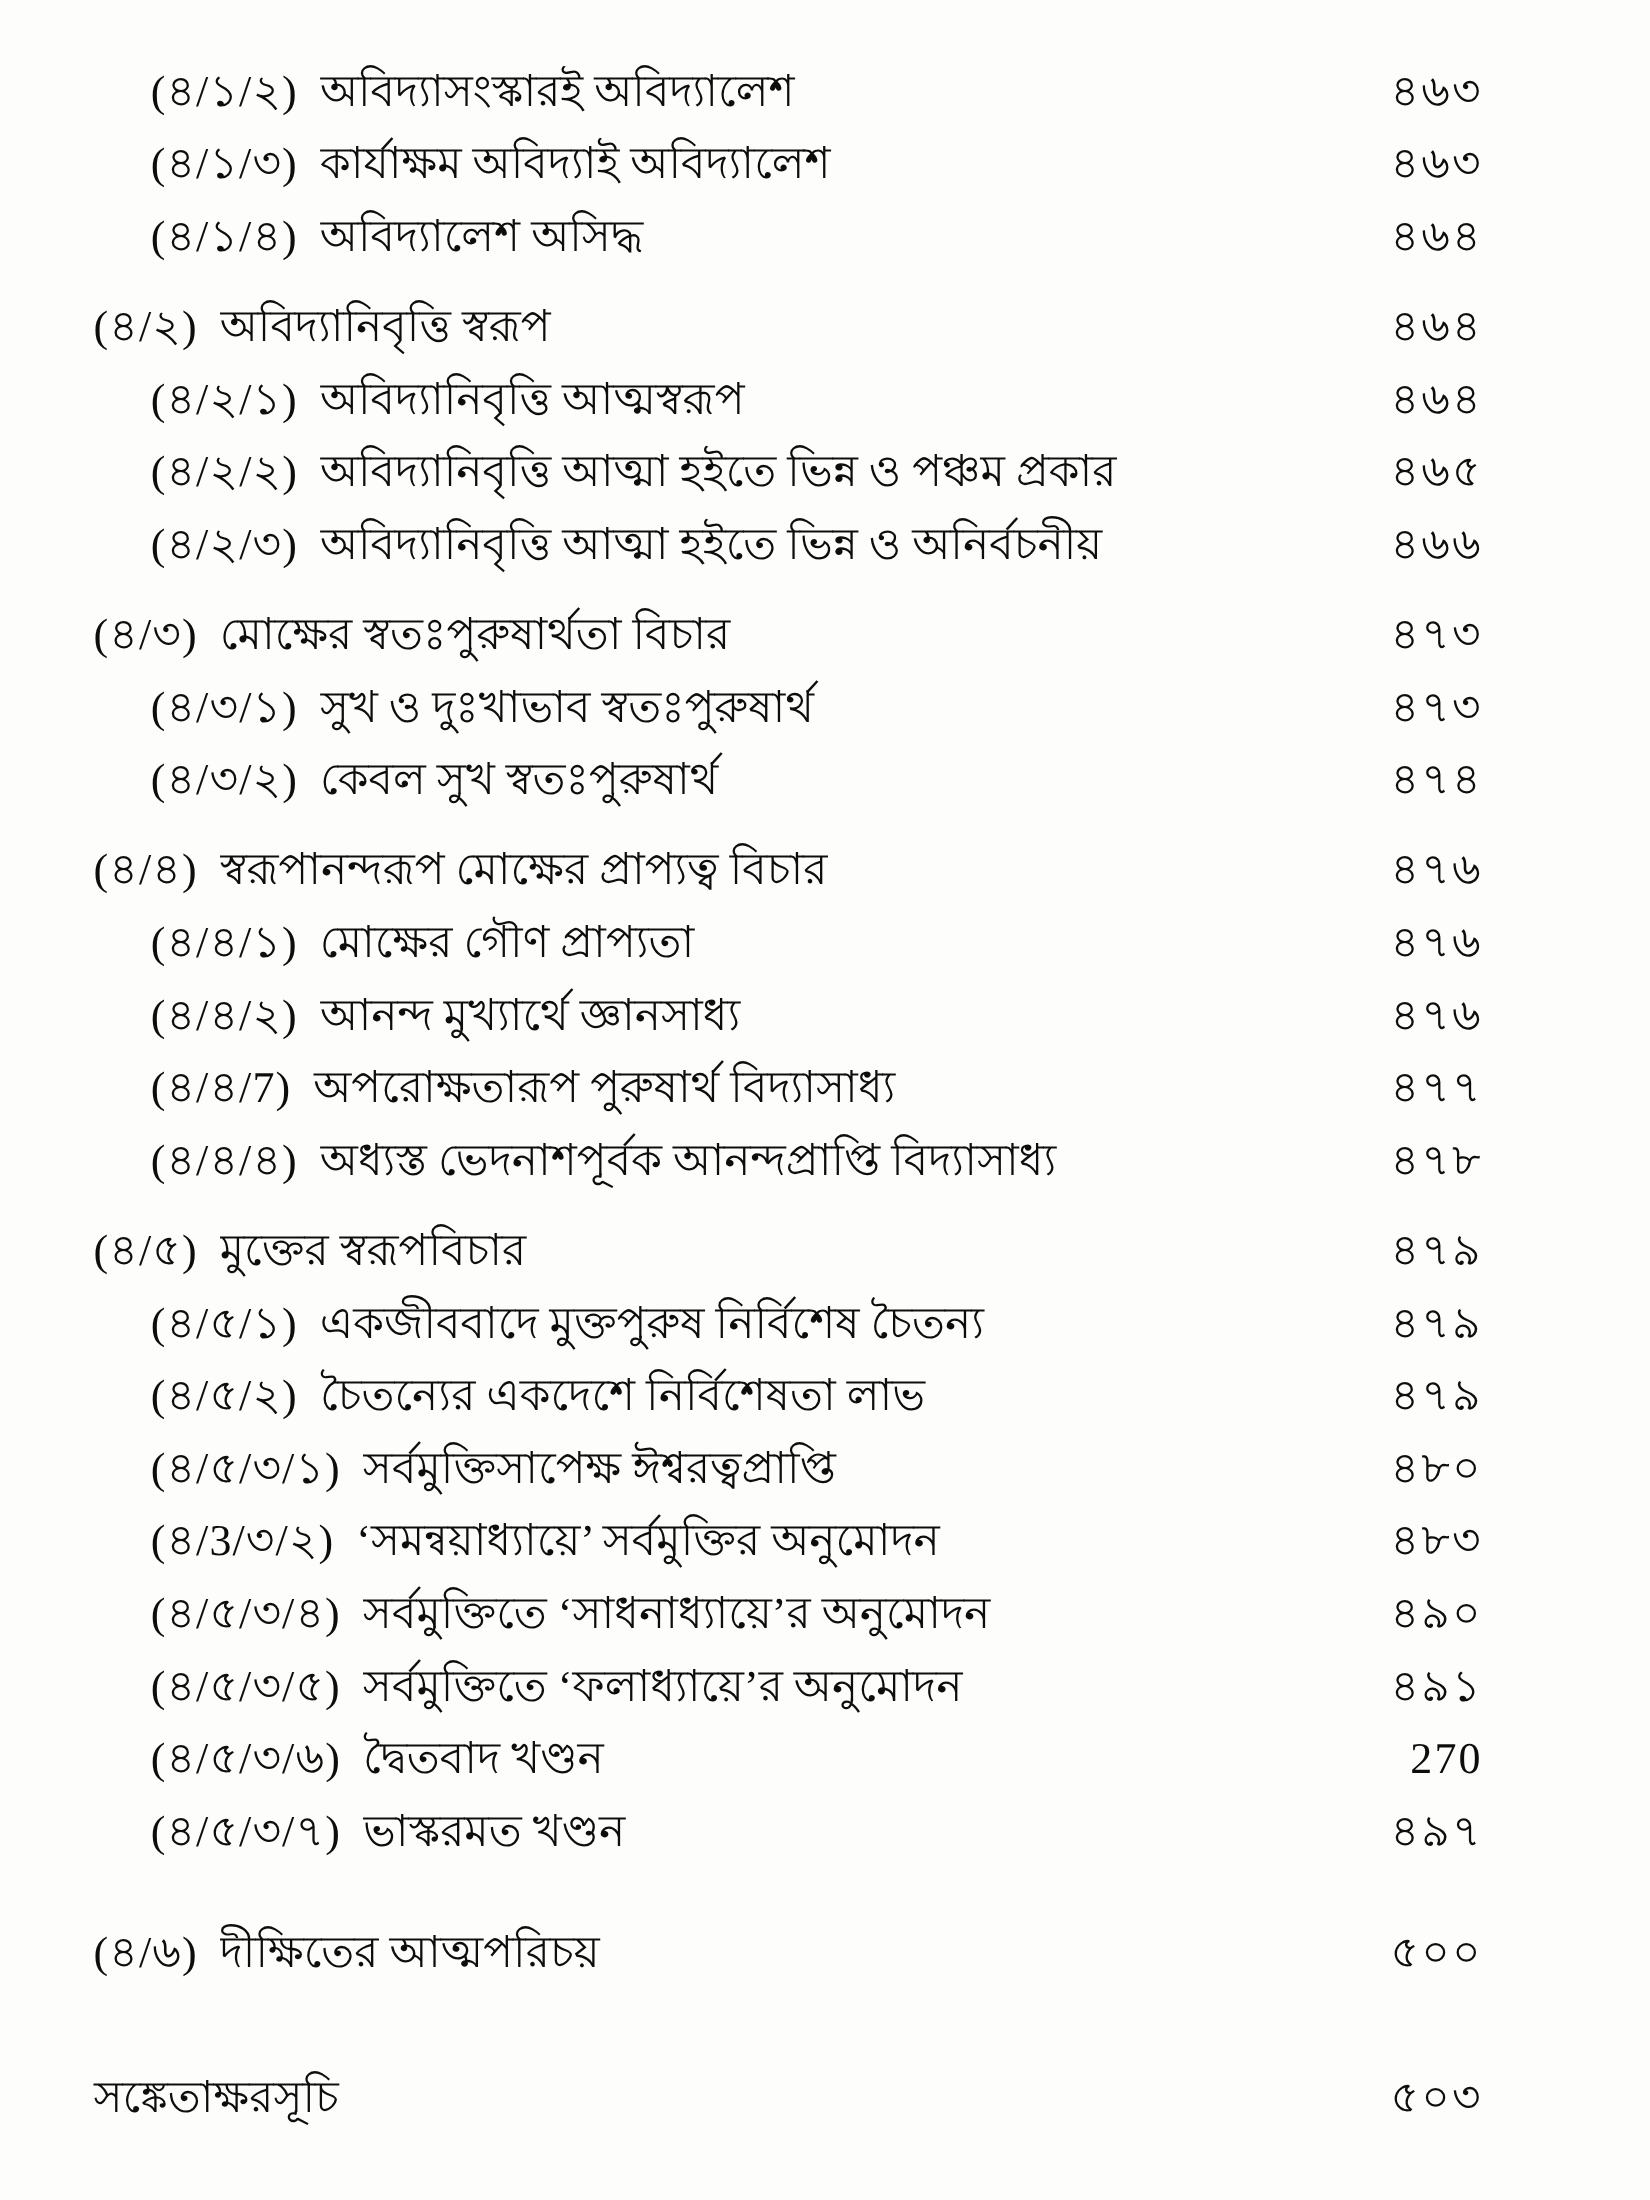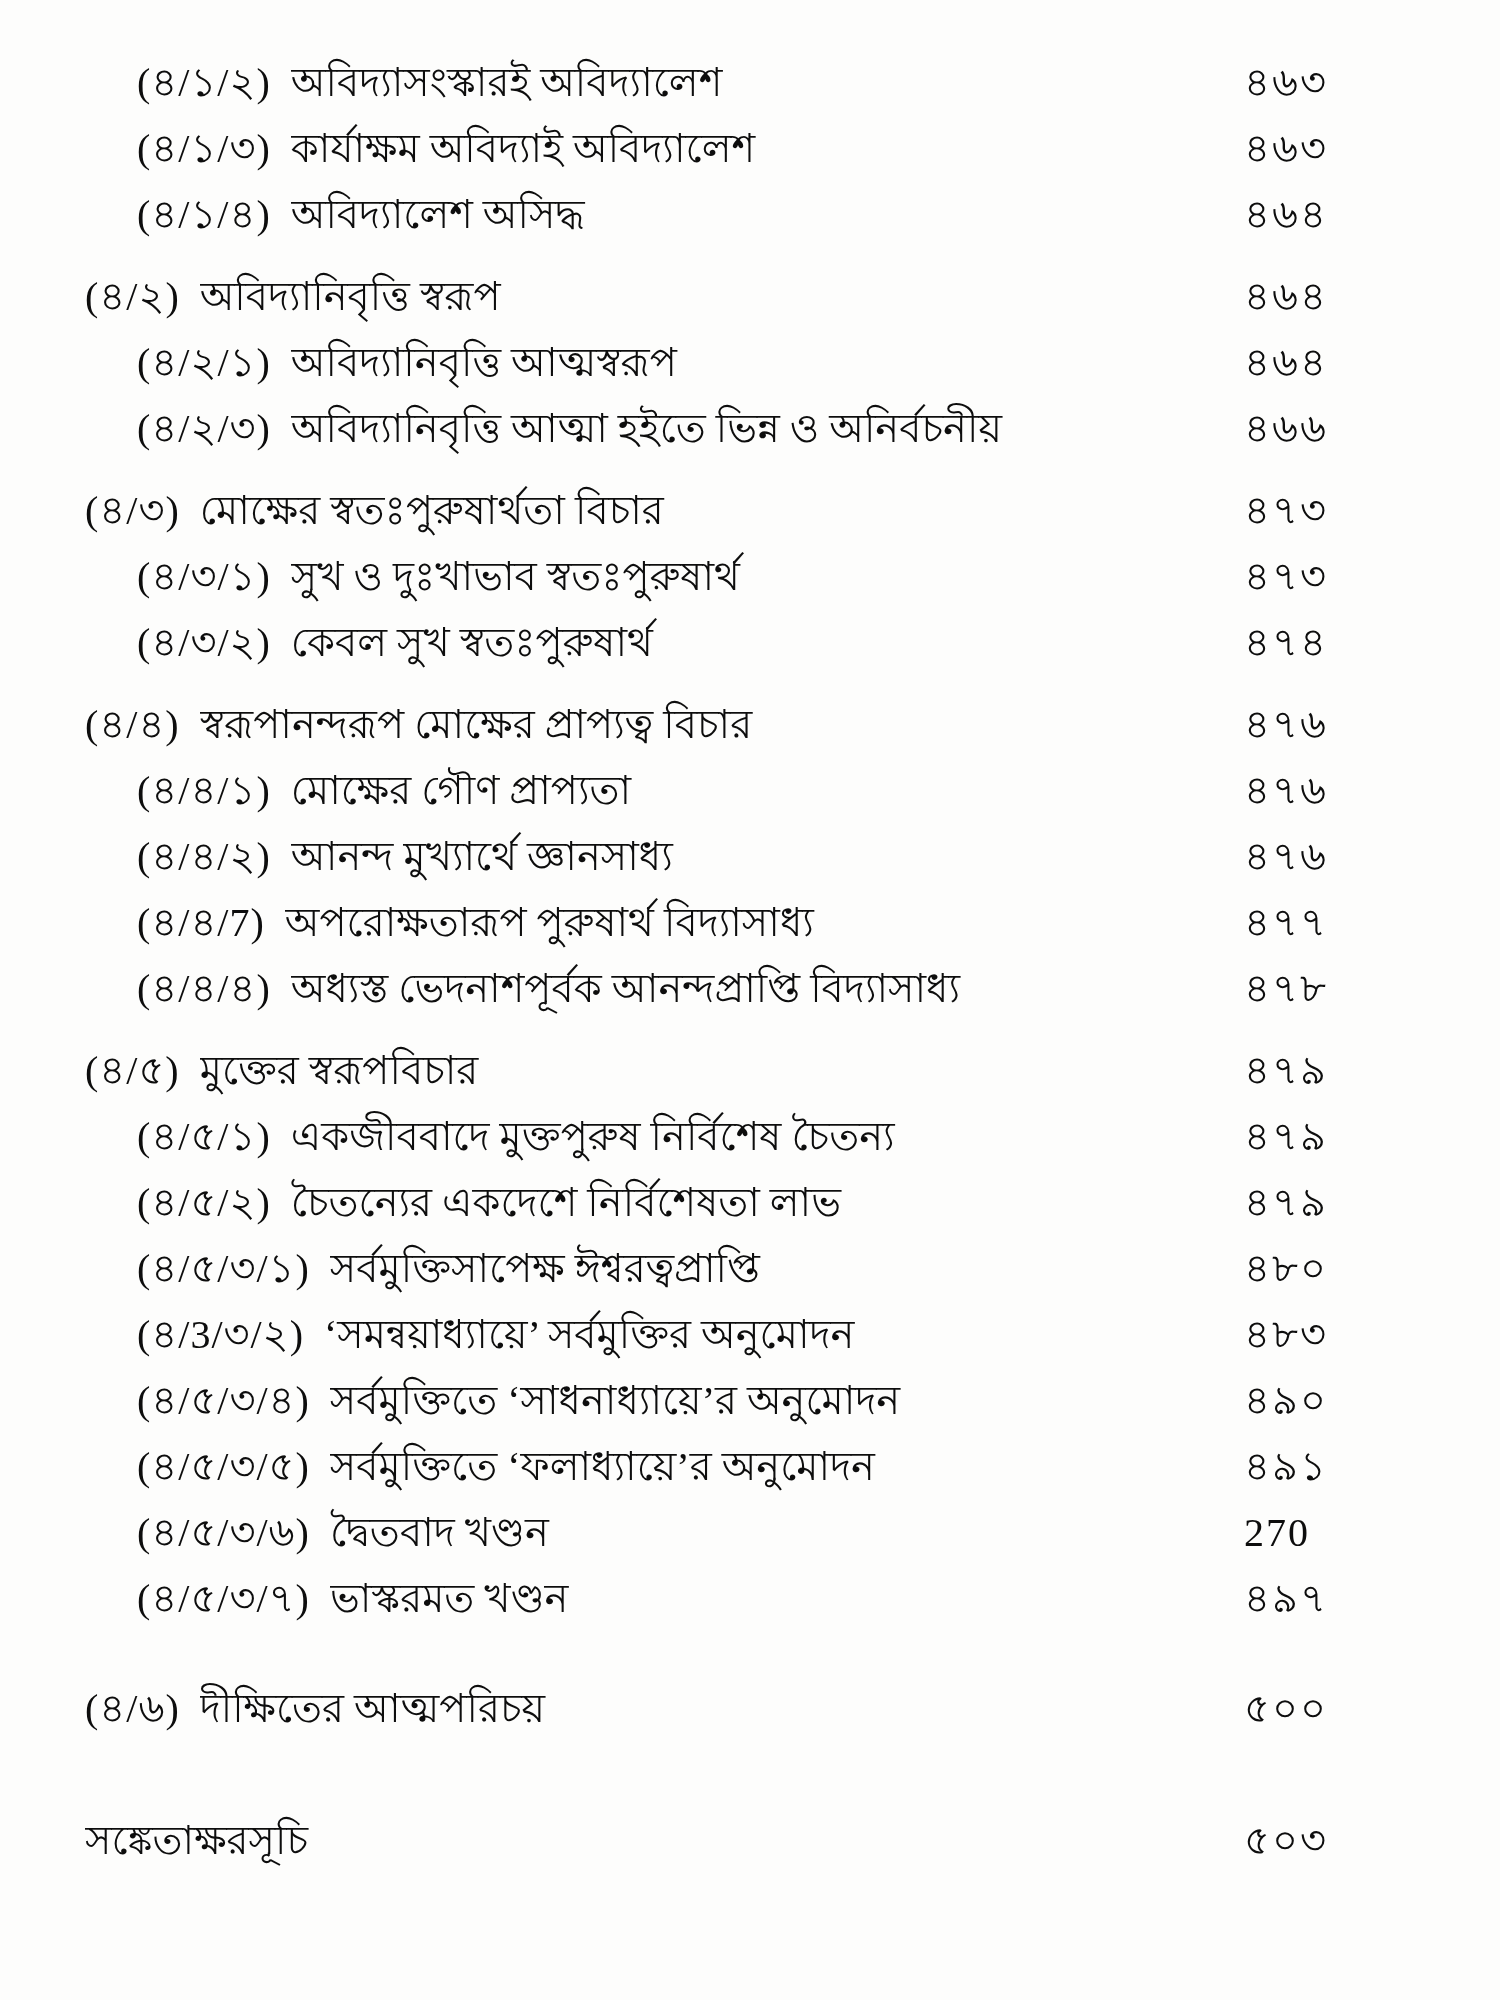--- a/index.html
+++ b/index.html
@@ -24,21 +24,21 @@
     font-size: 40px;
     line-height: 66px;
     white-space: nowrap;
   }
   .row .num { margin-right: 20px; letter-spacing: 1px; }
   .row .title { flex: 1 1 auto; overflow: hidden; }
   .row .page-num {
     flex: 0 0 auto;
     margin-left: 24px;
     min-width: 104px;
-    text-align: left;
+    text-align: right;
     letter-spacing: 2px;
   }
   .lvl3 .num, .lvl4 .num { margin-left: 52px; }
   .gap-section { margin-top: 16px; }
   .gap-big { margin-top: 44px; }
   .gap-footer { margin-top: 66px; }
 </style>
 </head>
 <body>
 
@@ -61,20 +61,25 @@
       </div>
       <div class="row lvl2 gap-section">
         <span class="num">(৪/২)</span>
         <span class="title">অবিদ্যানিবৃত্তি স্বরূপ</span>
         <span class="page-num">৪৬৪</span>
       </div>
       <div class="row lvl3">
         <span class="num">(৪/২/১)</span>
         <span class="title">অবিদ্যানিবৃত্তি আত্মস্বরূপ</span>
         <span class="page-num">৪৬৪</span>
+      </div>
+      <div class="row lvl3">
+        <span class="num">(৪/২/২)</span>
+        <span class="title">অবিদ্যানিবৃত্তি আত্মা হইতে ভিন্ন ও পঞ্চম প্রকার</span>
+        <span class="page-num">৪৬৫</span>
       </div>
       <div class="row lvl3">
         <span class="num">(৪/২/৩)</span>
         <span class="title">অবিদ্যানিবৃত্তি আত্মা হইতে ভিন্ন ও অনির্বচনীয়</span>
         <span class="page-num">৪৬৬</span>
       </div>
       <div class="row lvl2 gap-section">
         <span class="num">(৪/৩)</span>
         <span class="title">মোক্ষের স্বতঃপুরুষার্থতা বিচার</span>
         <span class="page-num">৪৭৩</span>

